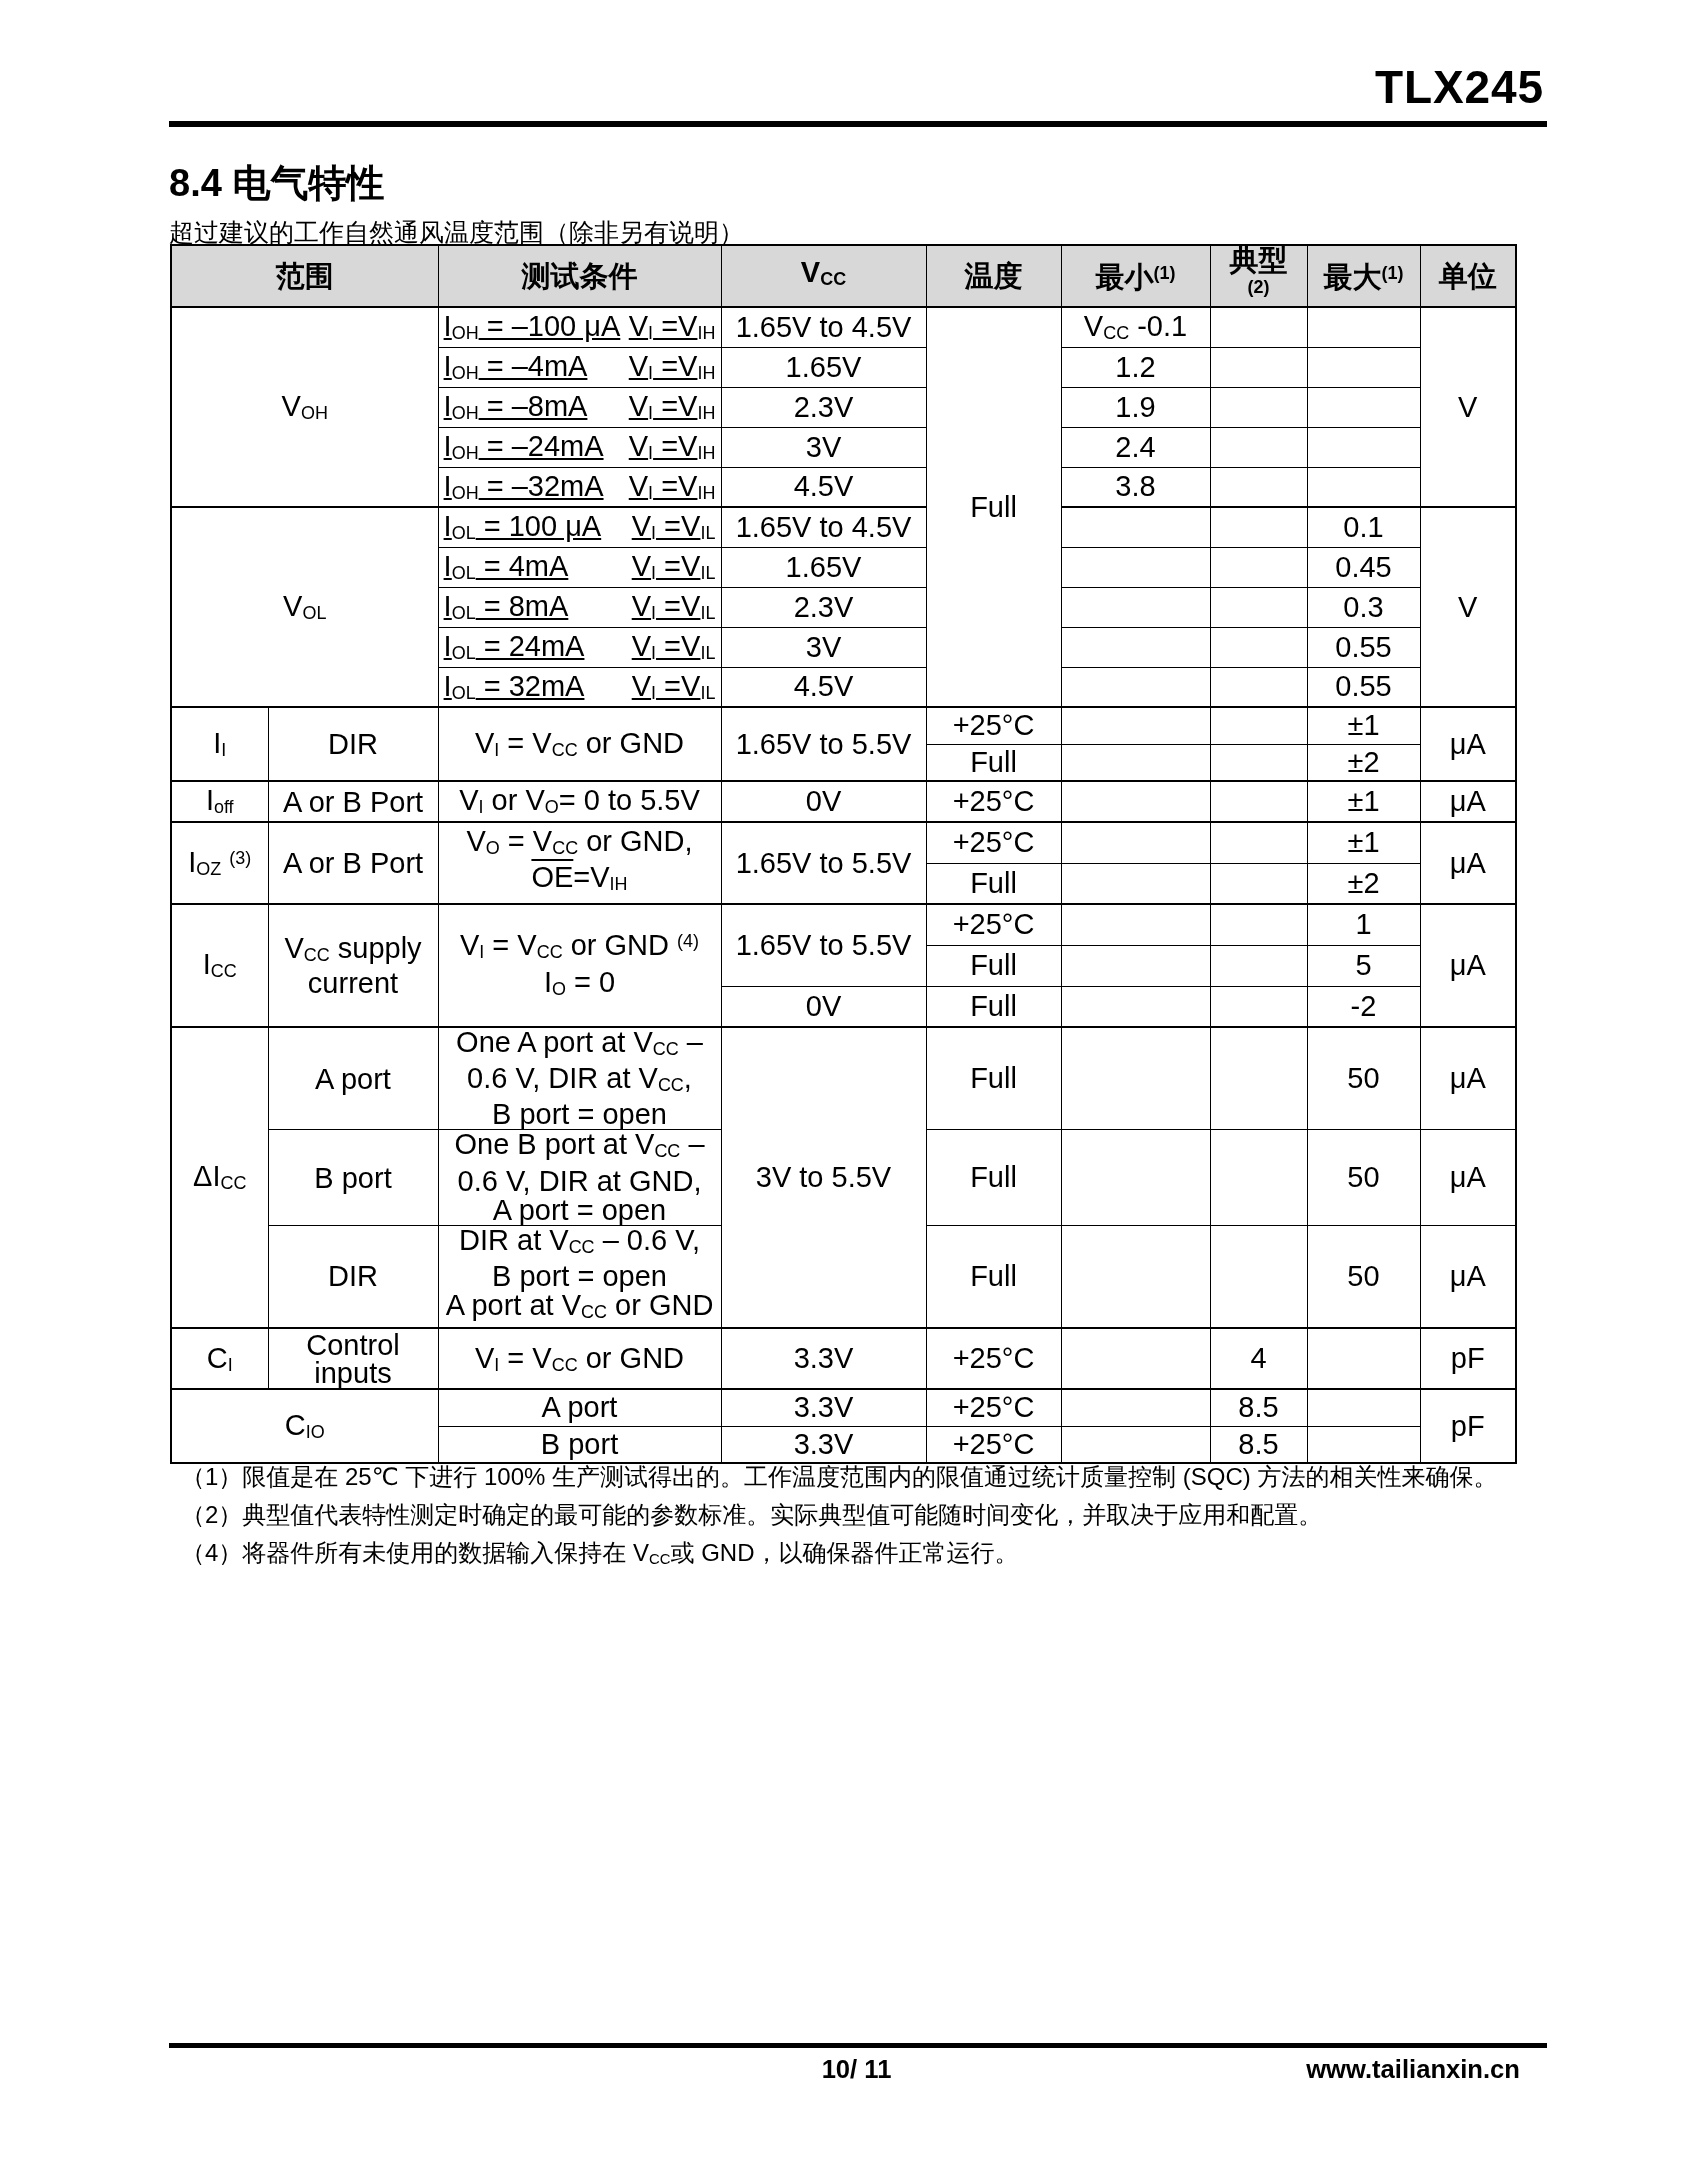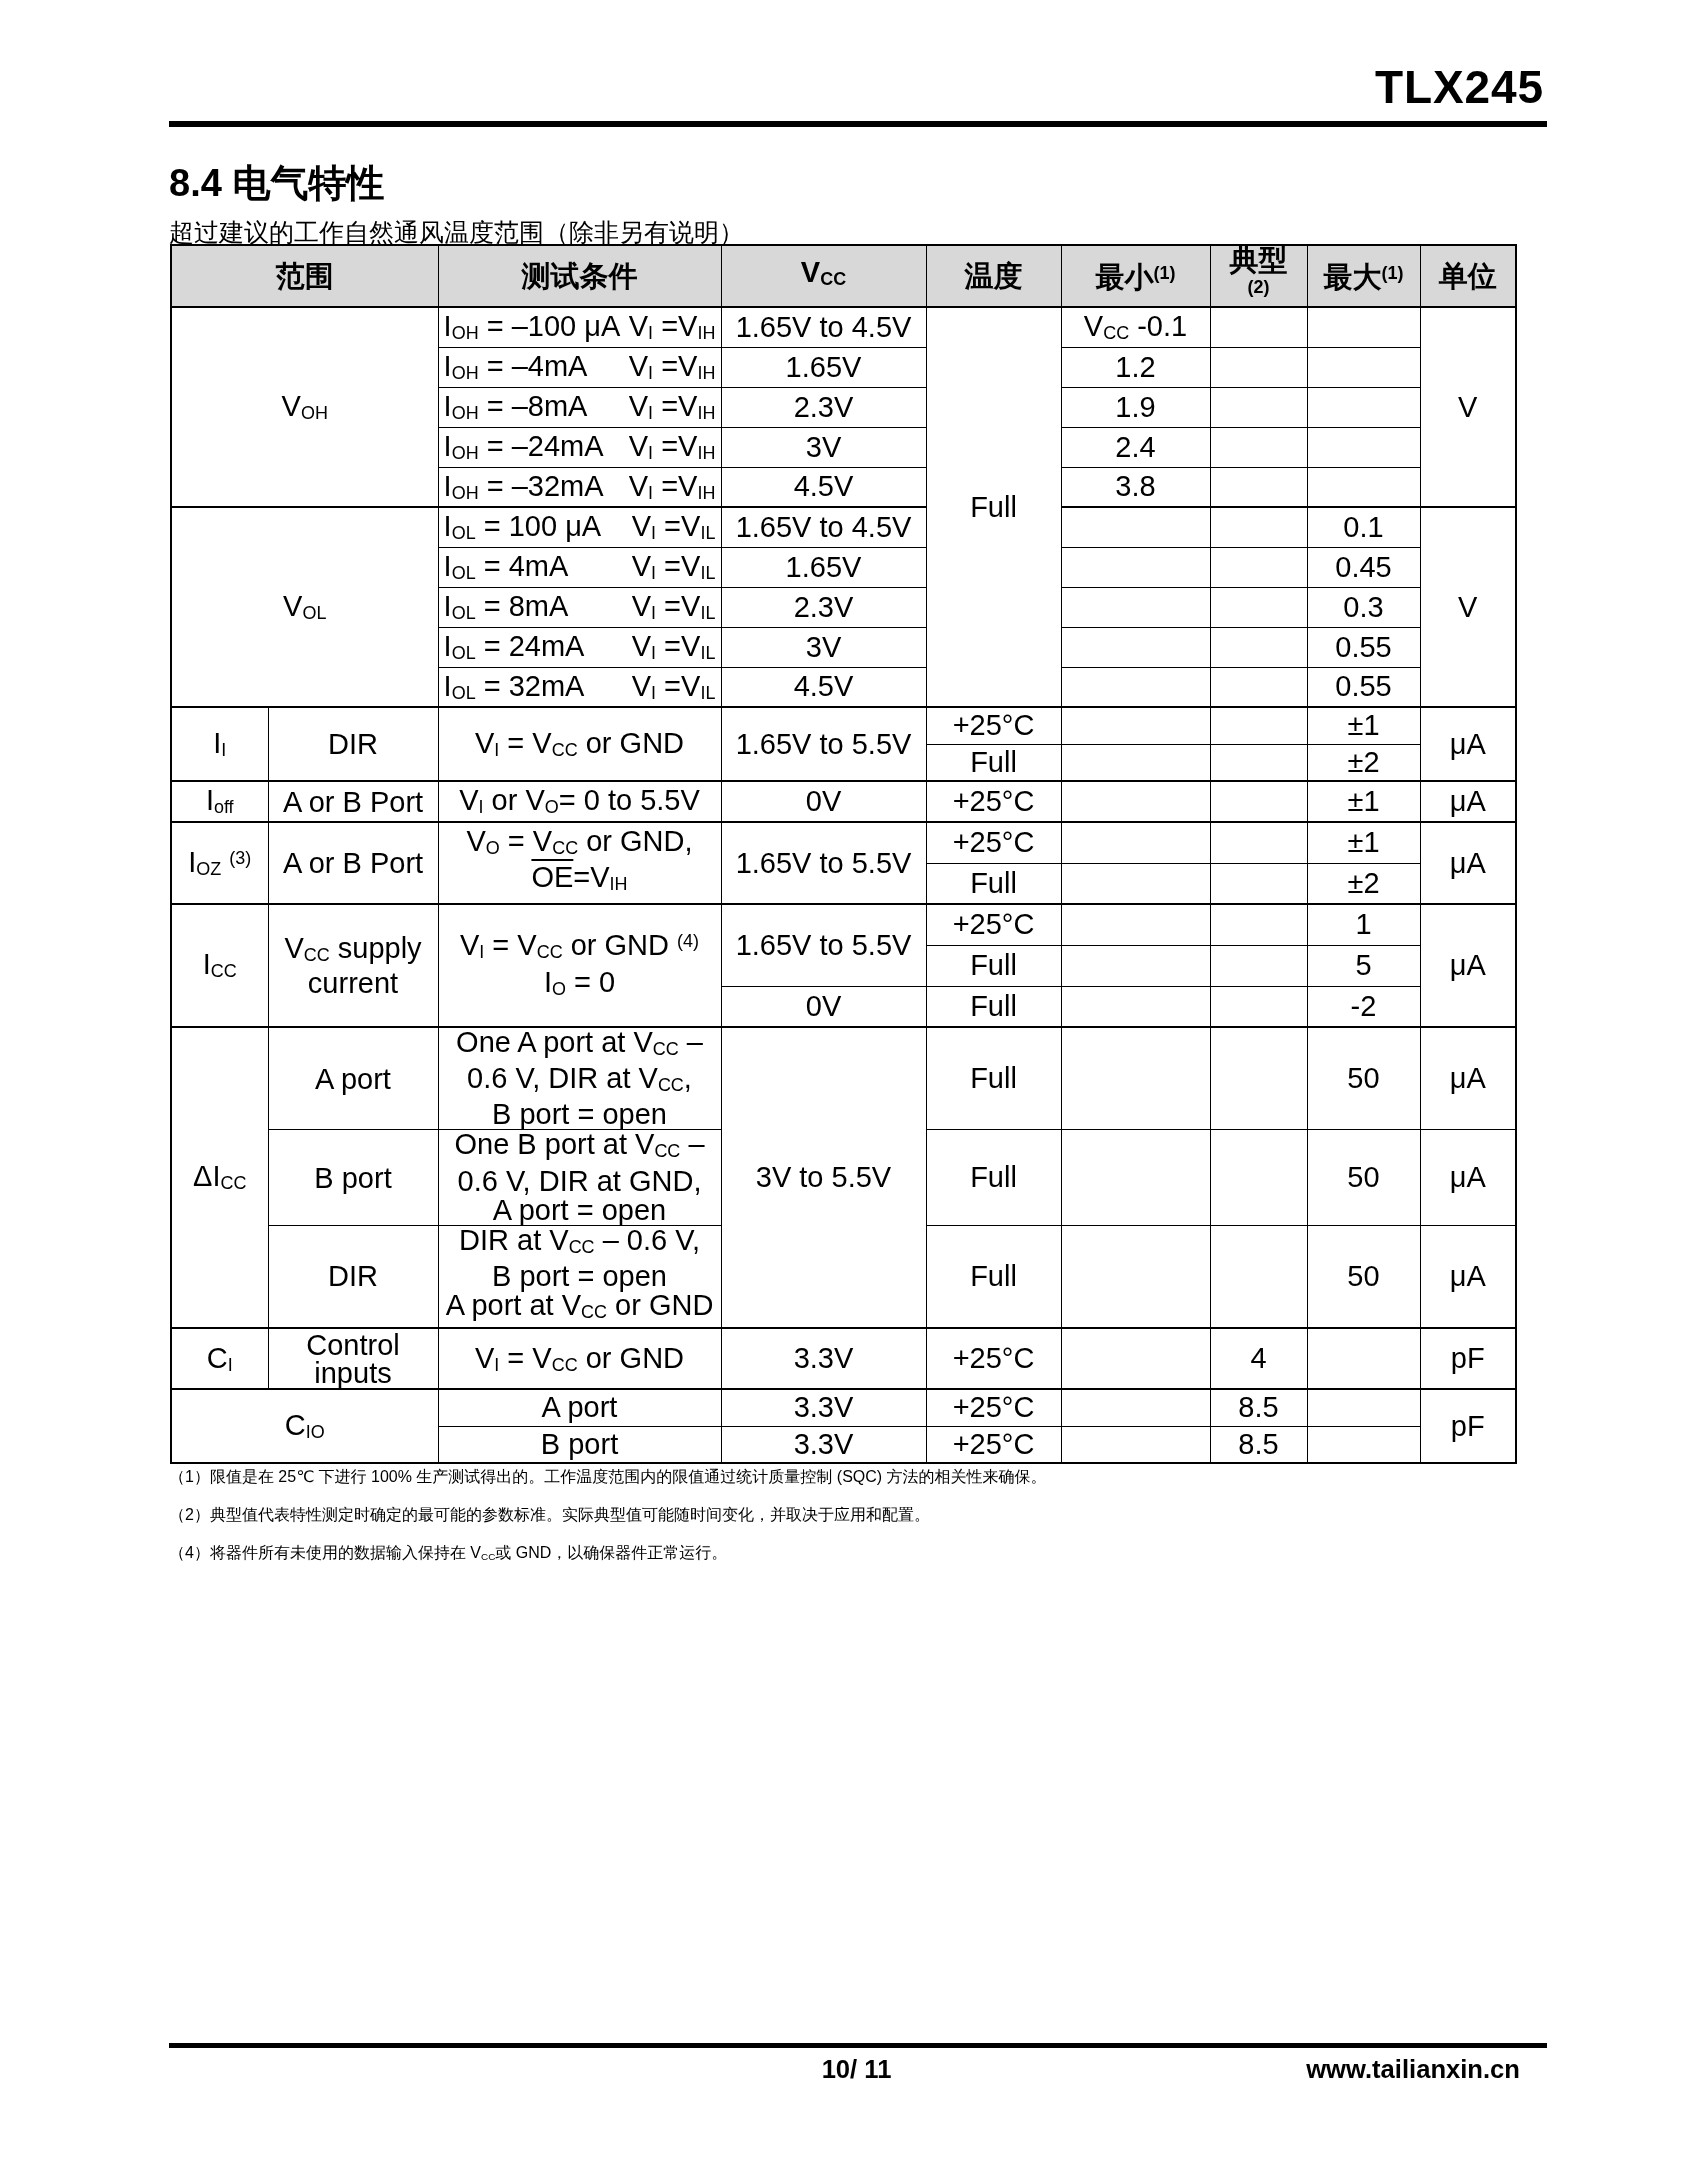--- a/index.html
+++ b/index.html
@@ -53,30 +53,30 @@
     border-bottom:2.6px solid var(--border);
     line-height:27px;
   }
   tr.bt td{border-top:2.6px solid var(--border);}
   tr.r47{height:40px;}
   tr.r44{height:37px;}
   tr.r48{height:41px;}
   tr.r104{height:89px;}
   tr.r72{height:61px;}
   td.cond{text-align:left;padding-left:12px;padding-right:12px;}
-  td.cond .flex{display:flex;justify-content:space-between;align-items:center;width:100%;}
+  td.cond .flex{display:flex;justify-content:space-between;align-items:center;width:100%;text-decoration:underline;}
   td.desc{text-align:left;padding-left:20.4px;line-height:28px;}
   td.rangemerge{text-align:left;padding-left:48px;}
   td.multiline{line-height:29px;}
   sub{font-size:0.62em;vertical-align:-0.18em;letter-spacing:0;}
   sup{font-size:0.62em;vertical-align:0.45em;}
   .ov{text-decoration:overline;}
   .footnotes{
-    position:absolute;left:169px;top:1458px;width:1377px;
-    font-size:16px;line-height:38px;
+    position:absolute;left:181px;top:1458px;width:1377px;
+    font-size:24px;line-height:38px;
   }
   .footnotes div{white-space:nowrap;}
   .footer-rule{
     position:absolute;left:169px;top:2043px;width:1378px;height:5.1px;
     background:var(--border);
   }
   .footer-text{
     position:absolute;left:169px;top:2055px;width:1375px;height:37px;
     font-size:25.6px;font-weight:bold;
   }

